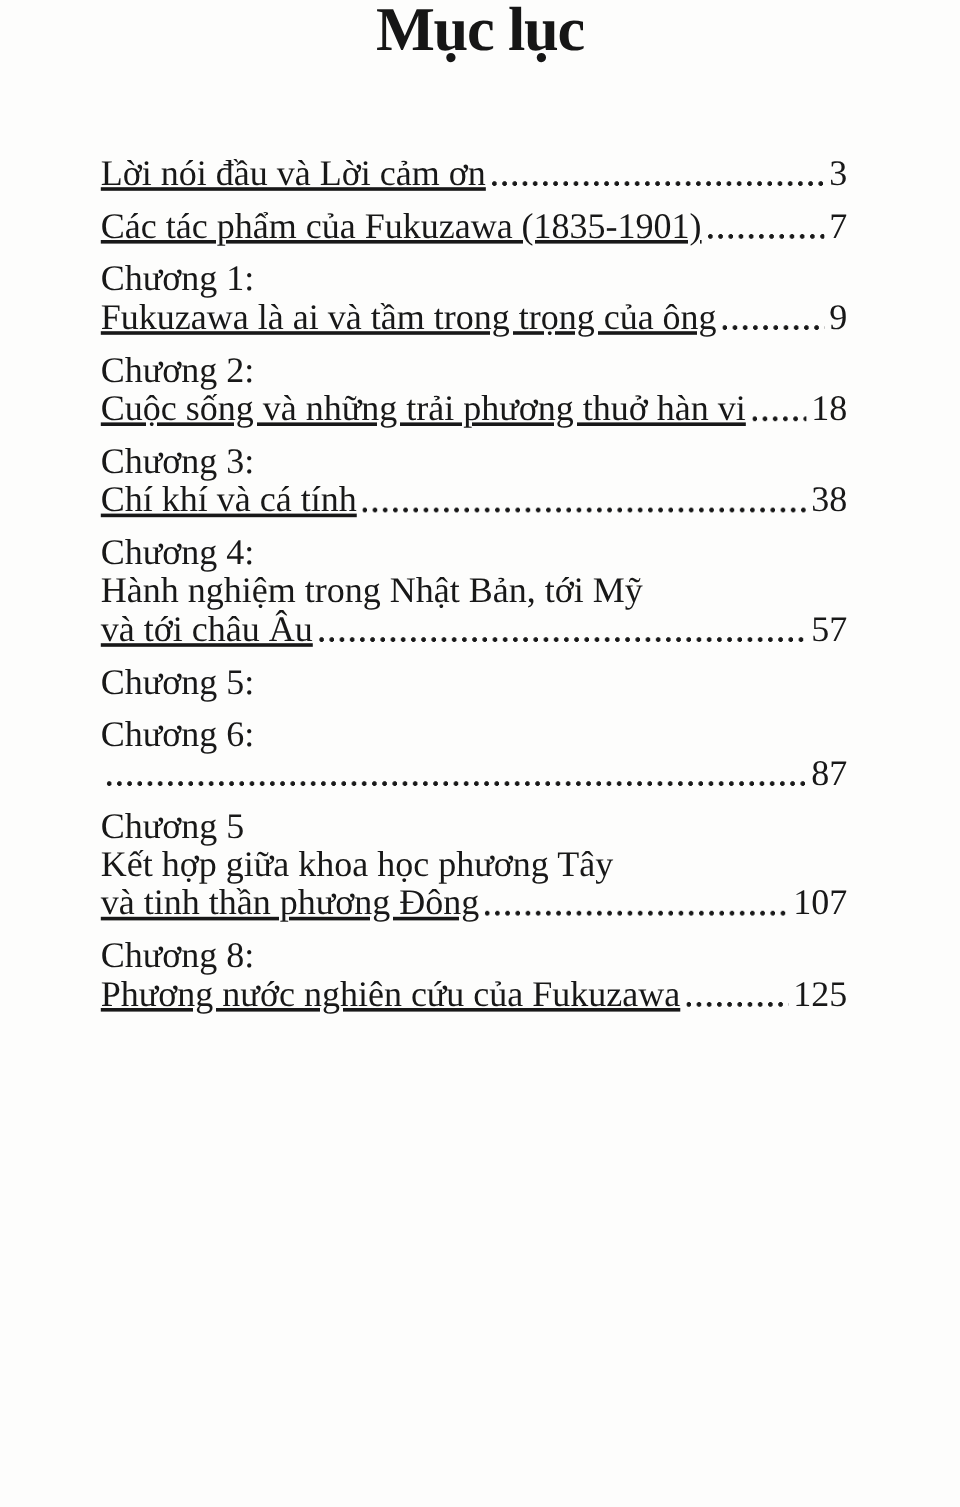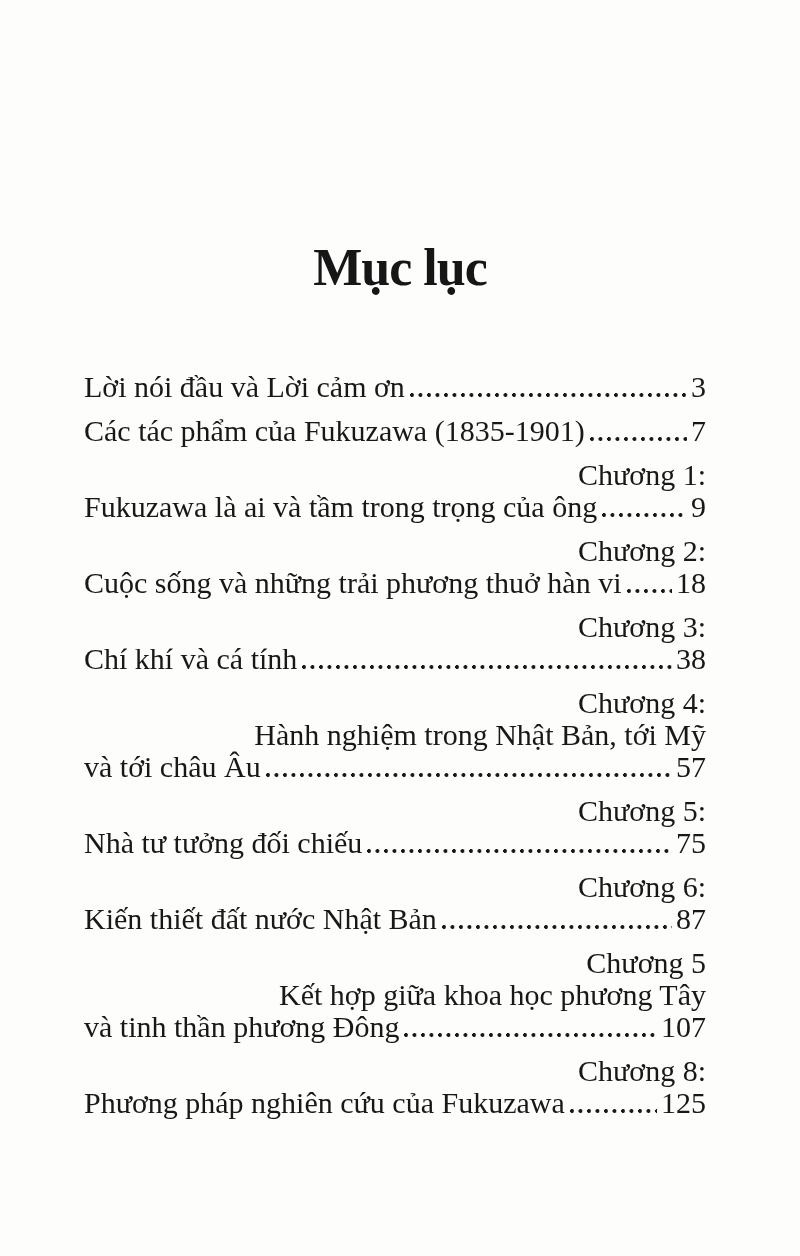--- a/index.html
+++ b/index.html
@@ -15,47 +15,46 @@
     color: #181818;
     overflow: hidden;
   }
   .page {
     width: 800px;
     height: 1256px;
     background: #fdfdfc;
   }
   .title {
     margin: 0;
-    padding-top: 242px;
     text-align: center;
     font-size: 52px;
     line-height: 52px;
     font-weight: 700;
     letter-spacing: -1px;
     color: #161616;
   }
   .toc {
     margin-top: 77px;
     margin-left: 84px;
     width: 622px;
     font-size: 30px;
     line-height: 32px;
   }
   .entry {
     margin-top: 12px;
   }
   .line {
     white-space: nowrap;
-    text-align: right;
   }
   .dotrow {
     display: flex;
   }
   .txt {
     white-space: nowrap;
+    text-decoration: underline;
   }
   .leader {
     flex: 1;
     align-self: flex-end;
     height: 4px;
     margin: 0 2px 6px 5px;
     background-image: radial-gradient(circle at 2px 2px, #181818 1.7px, rgba(0,0,0,0) 2.2px);
     background-size: 8.5px 4px;
     background-repeat: repeat-x;
     background-position: left bottom;
@@ -114,45 +113,39 @@
         <div class="line">Chương 4:</div>
         <div class="line">Hành nghiệm trong Nhật Bản, tới Mỹ</div>
         <div class="dotrow">
           <span class="txt">và tới châu Âu</span>
           <span class="leader"></span>
           <span class="pagenum">57</span>
         </div>
       </div>
       <div class="entry">
         <div class="line">Chương 5:</div>
-        <div class="dotrow">
-          <span class="txt">Nhà tư tưởng đối chiếu</span>
-          <span class="leader"></span>
-          <span class="pagenum">75</span>
-        </div>
       </div>
       <div class="entry">
         <div class="line">Chương 6:</div>
         <div class="dotrow">
-          <span class="txt">Kiến thiết đất nước Nhật Bản</span>
           <span class="leader"></span>
           <span class="pagenum">87</span>
         </div>
       </div>
       <div class="entry">
         <div class="line">Chương 5</div>
         <div class="line">Kết hợp giữa khoa học phương Tây</div>
         <div class="dotrow">
           <span class="txt">và tinh thần phương Đông</span>
           <span class="leader"></span>
           <span class="pagenum">107</span>
         </div>
       </div>
       <div class="entry">
         <div class="line">Chương 8:</div>
         <div class="dotrow">
-          <span class="txt">Phương pháp nghiên cứu của Fukuzawa</span>
+          <span class="txt">Phương nước nghiên cứu của Fukuzawa</span>
           <span class="leader"></span>
           <span class="pagenum">125</span>
         </div>
       </div>
     </div>
 </div>
 
 </body></html>

